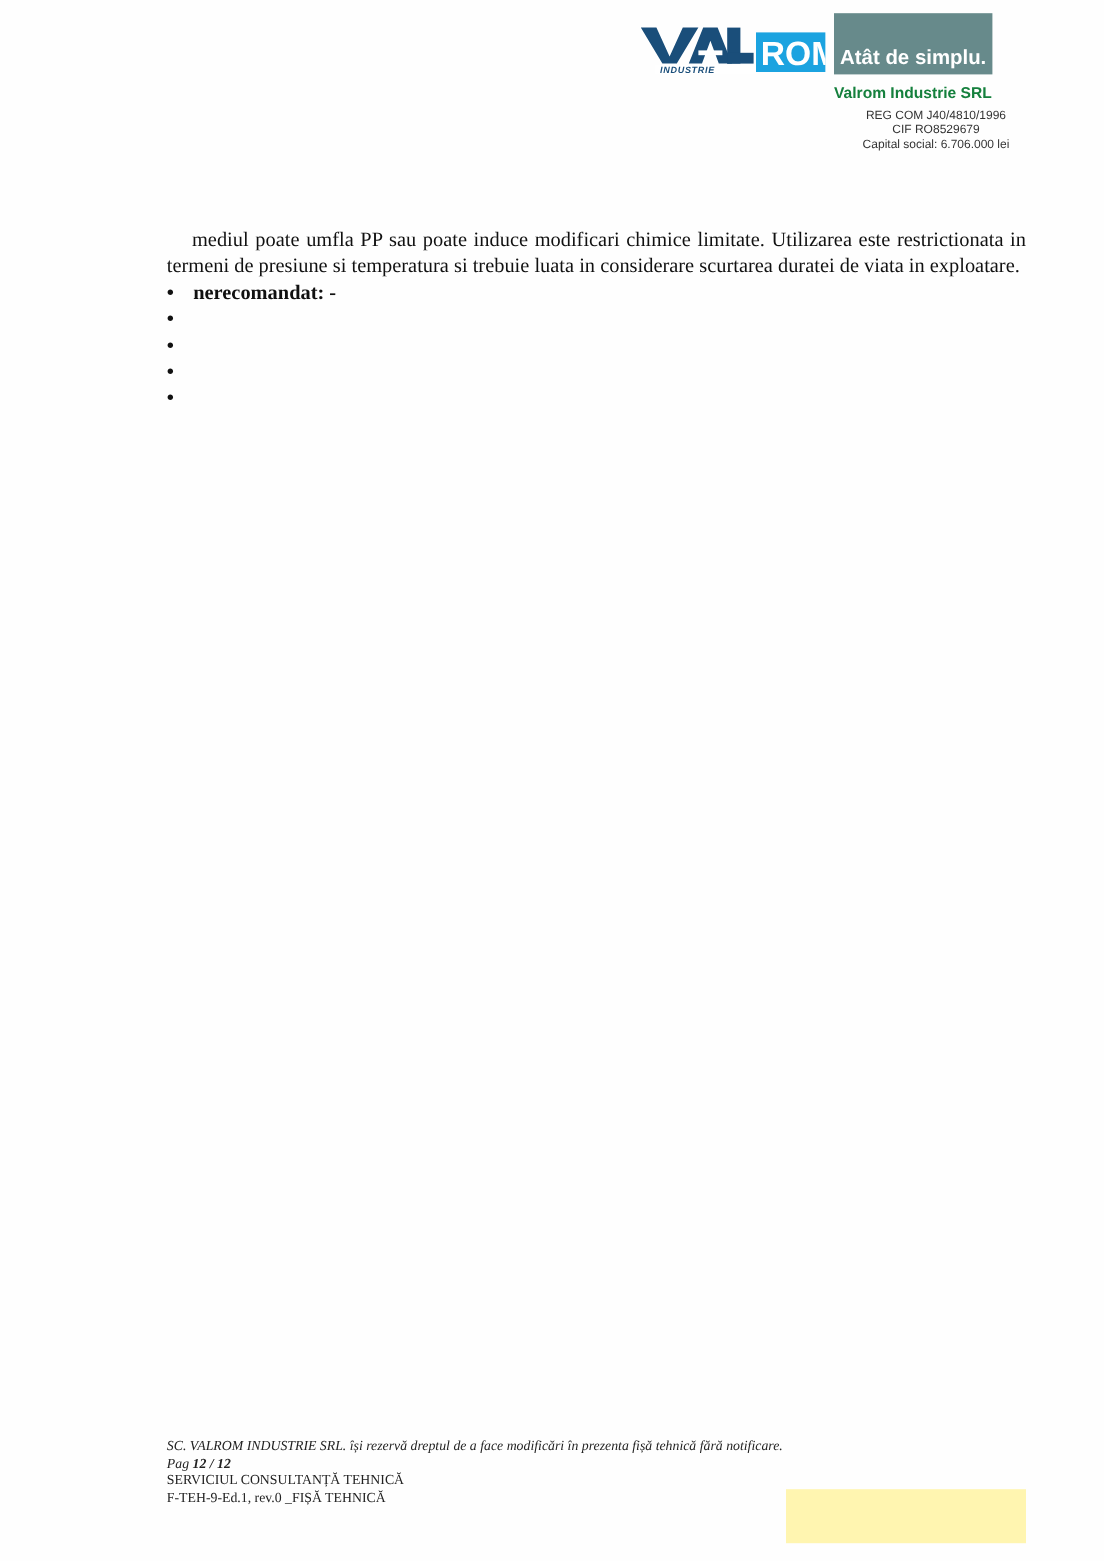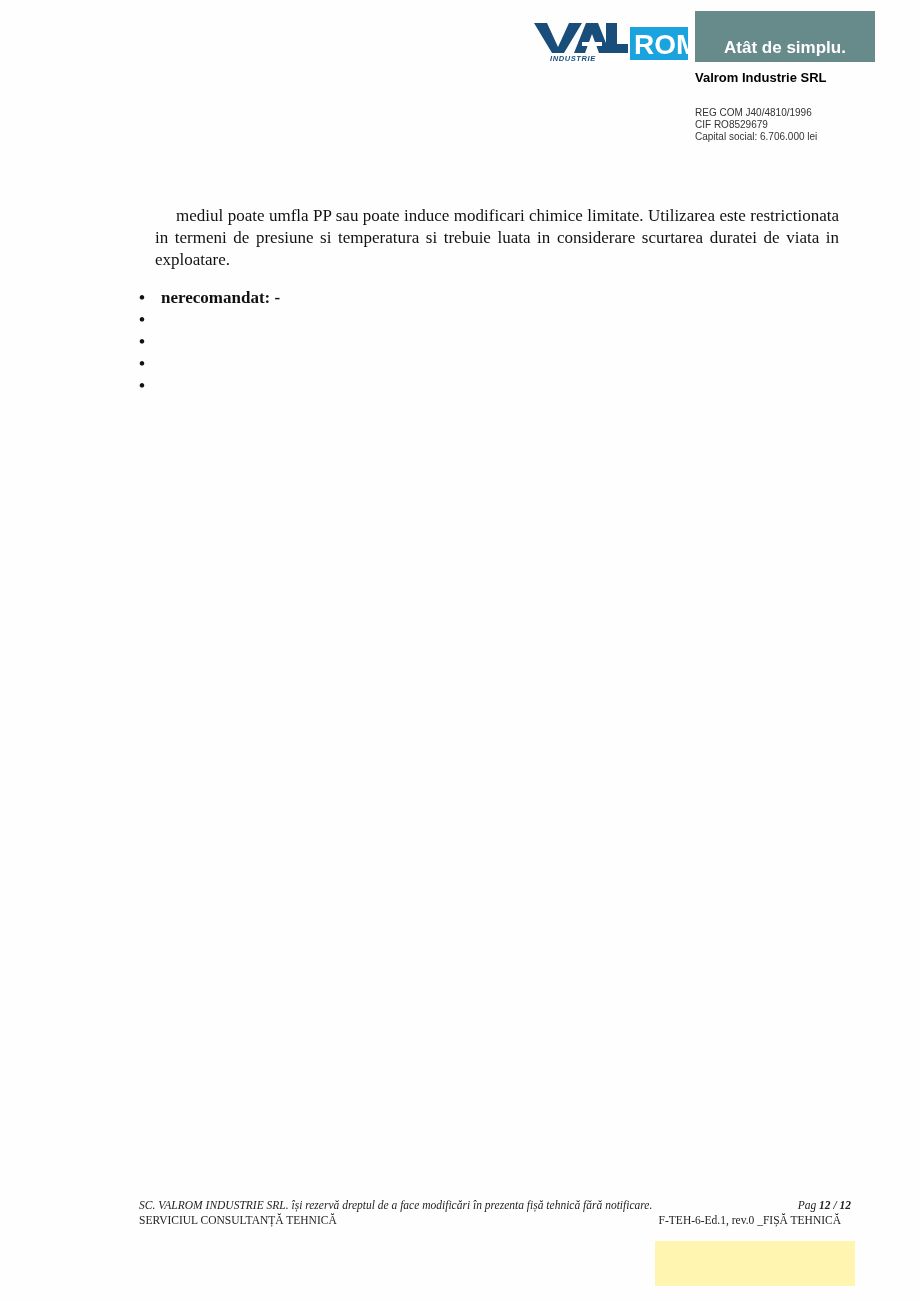--- a/index.html
+++ b/index.html
@@ -6,47 +6,47 @@
   body {
     width: 920px; height: 1301px; position: relative;
     background: #fefefe; overflow: hidden;
     font-family: "Liberation Serif", "DejaVu Serif", serif;
     color: #111;
   }
   .logo {
     position: absolute; left: 534px; top: 20px; width: 154px; height: 44px;
   }
   .tagline-box {
-    position: absolute; left: 695px; top: 11px; width: 180px; height: 51px;
+    position: absolute; left: 695px; top: 11px; width: 132px; height: 51px;
     background: #678a8b; color: #fff;
     font-family: "Liberation Sans", "DejaVu Sans", sans-serif;
     font-weight: bold; font-size: 17px;
     display: flex; align-items: flex-end; justify-content: center;
     padding-bottom: 4px; box-sizing: border-box;
   }
   .company {
     position: absolute; left: 695px; top: 70px; width: 170px;
     font-family: "Liberation Sans", "DejaVu Sans", sans-serif;
     color: #333; font-size: 10px; line-height: 12.2px;
   }
-  .company .name { font-weight: bold; font-size: 13px; line-height: 16px; color: #000000; }
-  .company .reg { margin-top: 21px; }
+  .company .name { font-weight: bold; font-size: 13px; line-height: 16px; color: #15803d; }
+  .company .reg { margin-top: 5px; text-align: center; }
   .content {
     position: absolute; left: 139px; top: 189px; width: 716px;
     font-size: 17px; line-height: 22px;
   }
-  .para { text-align: justify; text-indent: 21px; margin: 16px; }
+  .para { text-align: justify; text-indent: 21px; margin: 0; }
   .bullet { display: flex; margin: 0; }
   .bullet .dot { width: 22px; flex: none; font-weight: bold; }
   b { font-weight: bold; }
   .footer {
     position: absolute; left: 139px; top: 1198px; width: 712px;
     font-size: 11.5px; line-height: 14.5px; color: #222;
   }
-  .footer .row { display: flex; justify-content: space-between; }
+  .footer .row { display: flex; justify-content: flex-end; flex-direction: column; }
   .footer .it { font-style: italic; }
   .stamp {
     position: absolute; left: 655px; top: 1241px; width: 200px; height: 45px;
     background: #fff5b0;
   }
 </style>
 </head>
 <body>
 
 <svg class="logo" viewBox="0 0 154 44" xmlns="http://www.w3.org/2000/svg">
@@ -97,17 +97,17 @@
   </div>
 </div>
 
 <div class="footer">
   <div class="row">
     <span class="it">SC. VALROM INDUSTRIE SRL. își rezervă dreptul de a face modificări în prezenta fișă tehnică fără notificare.</span>
     <span class="it"><span>Pag </span><b>12</b><b> / </b><b>12</b></span>
   </div>
   <div class="row">
     <span>SERVICIUL CONSULTANȚĂ TEHNICĂ</span>
-    <span style="margin-right:10px;">F-TEH-6-Ed.1, rev.0 _FIȘĂ TEHNICĂ</span>
+    <span style="margin-right:10px;">F-TEH-9-Ed.1, rev.0 _FIȘĂ TEHNICĂ</span>
   </div>
 </div>
 
 <div class="stamp"></div>
 
 </body></html>

